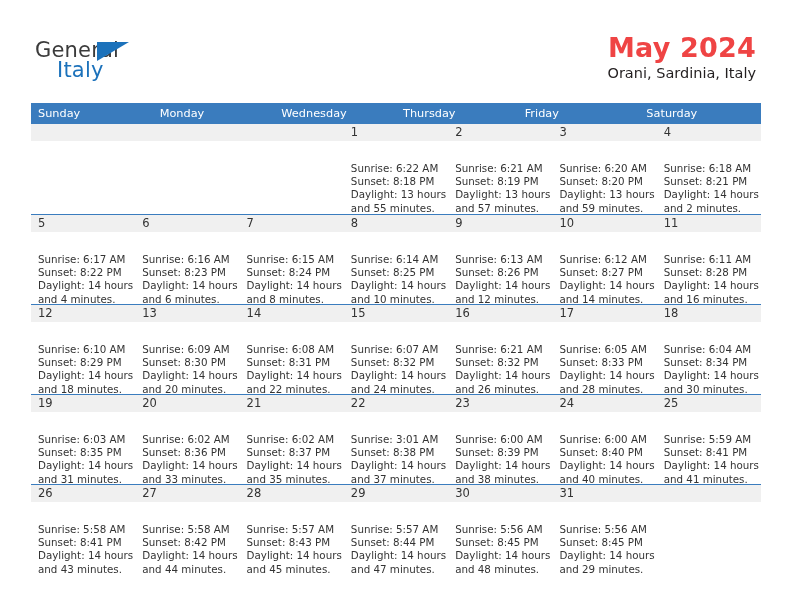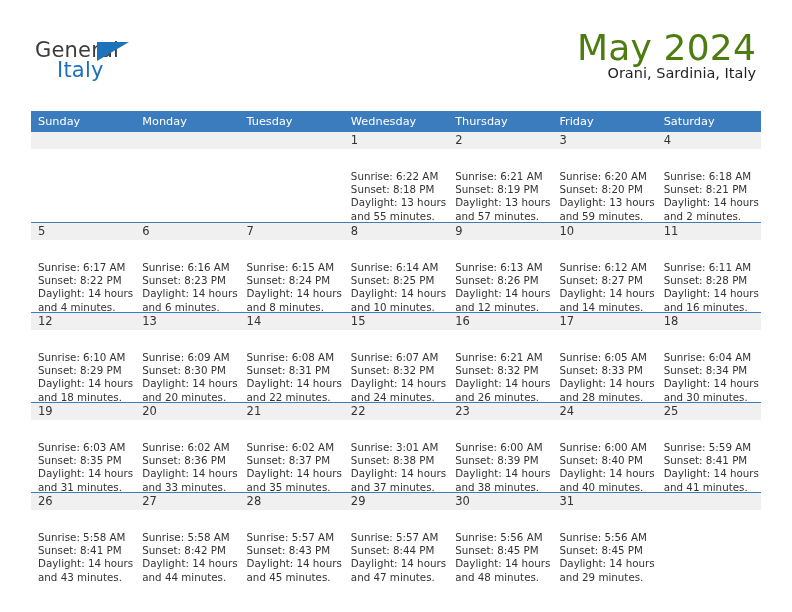--- a/index.html
+++ b/index.html
@@ -66,41 +66,41 @@
     border-bottom: 19px solid transparent;
   }
 
   .title-block {
     position: absolute;
     right: 36px;
     top: 32px;
     text-align: right;
   }
   .cal-title {
-    font-size: 36px;
-    font-weight: 400;
-    color: #4d7c0f;
+    font-size: 27px;
+    font-weight: 700;
+    color: #ef4444;
     line-height: 32px;
     letter-spacing: 0.2px;
     font-family: "DejaVu Sans", sans-serif;
   }
   .cal-subtitle {
     margin-top: 0;
     font-size: 14.5px;
     font-weight: 400;
     color: #231f20;
     line-height: 18px;
     font-family: "DejaVu Sans", sans-serif;
   }
 
   
   .calendar {
     position: absolute;
     left: 31px;
-    top: 111px;
+    top: 103px;
     width: 730px;
   }
   .dow-row {
     display: flex;
     width: 730px;
     height: 21px;
     background: #3a7cbe;
   }
   .dow-cell {
     flex: 1 1 0;
@@ -173,21 +173,20 @@
       <div class="cal-title">May 2024</div>
       <div class="cal-subtitle">Orani, Sardinia, Italy</div>
     </div>
 
   </div>
 
   <div class="calendar">
     <div class="dow-row">
       <div class="dow-cell">Sunday</div>
       <div class="dow-cell">Monday</div>
-      <div class="dow-cell">Tuesday</div>
       <div class="dow-cell">Wednesday</div>
       <div class="dow-cell">Thursday</div>
       <div class="dow-cell">Friday</div>
       <div class="dow-cell">Saturday</div>
     </div>
     <div id="weeks-container">
         <div class="week-row">
           <div class="day-cell empty">
             <div class="daynum-strip"></div>
           </div>

